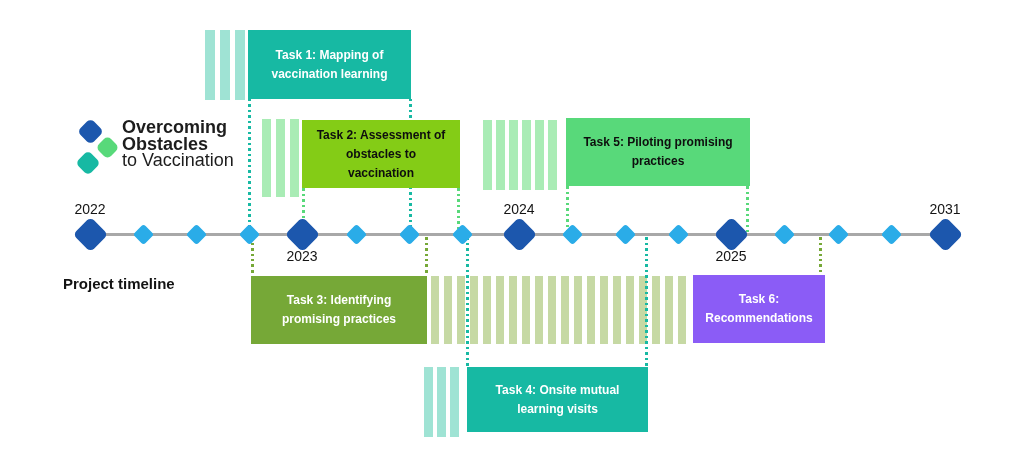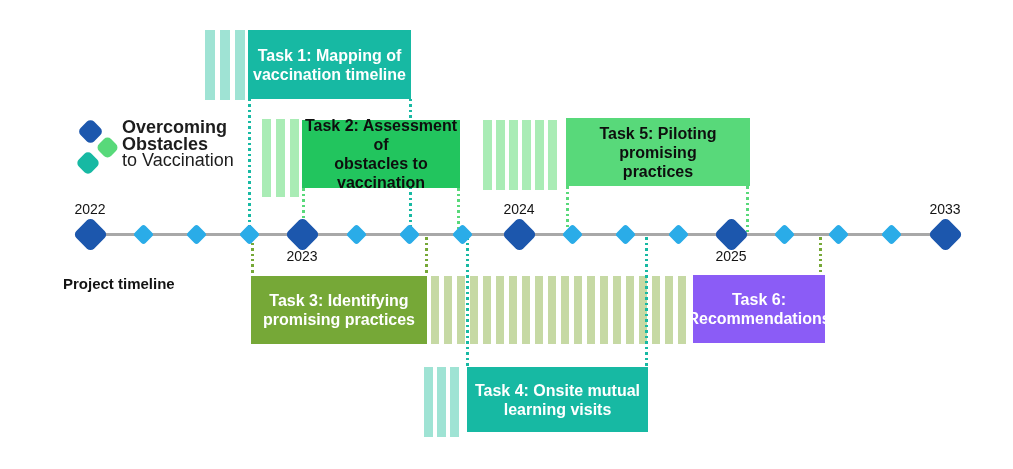--- a/index.html
+++ b/index.html
@@ -12,21 +12,21 @@
   }
   .diamond{position:absolute;transform:rotate(45deg);z-index:5;}
   .tl-line{position:absolute;z-index:4;}
   .year-label{
     position:absolute;transform:translateX(-50%);
     font-size:14px;color:#141414;z-index:6;white-space:nowrap;
   }
   .task-box{
     position:absolute;z-index:3;
     display:flex;flex-direction:column;justify-content:center;align-items:center;
-    text-align:center;font-weight:bold;font-size:16px;line-height:19px;
+    text-align:center;font-weight:bold;font-size:12px;line-height:19px;
   }
   .stripe{position:absolute;z-index:1;}
   .connector{position:absolute;width:3px;z-index:2;}
   .logo-text{
     position:absolute;left:122px;top:119px;
     font-size:18px;line-height:16.5px;color:#1d1d1d;z-index:6;
   }
   .logo-text .bold{font-weight:bold;}
   #section-label{
     position:absolute;left:63px;top:275px;
@@ -64,36 +64,36 @@
     <div class="diamond" style="left: 883.5px; top: 226.5px; width: 15px; height: 15px; background: rgb(42, 172, 232); border-radius: 3px;"></div>
     <div class="diamond" style="left: 77.5px; top: 221.5px; width: 25px; height: 25px; background: rgb(28, 87, 173); border-radius: 5px;"></div>
     <div class="year-label" style="left: 90px; top: 201px;">2022</div>
     <div class="diamond" style="left: 289.5px; top: 221.5px; width: 25px; height: 25px; background: rgb(28, 87, 173); border-radius: 5px;"></div>
     <div class="year-label" style="left: 302px; top: 248px;">2023</div>
     <div class="diamond" style="left: 506.5px; top: 221.5px; width: 25px; height: 25px; background: rgb(28, 87, 173); border-radius: 5px;"></div>
     <div class="year-label" style="left: 519px; top: 201px;">2024</div>
     <div class="diamond" style="left: 718.5px; top: 221.5px; width: 25px; height: 25px; background: rgb(28, 87, 173); border-radius: 5px;"></div>
     <div class="year-label" style="left: 731px; top: 248px; text-align: right;">2025</div>
     <div class="diamond" style="left: 932.5px; top: 221.5px; width: 25px; height: 25px; background: rgb(28, 87, 173); border-radius: 5px;"></div>
-    <div class="year-label" style="left: 945px; top: 201px;">2033</div>
+    <div class="year-label" style="left: 945px; top: 201px;">2031</div>
     <div class="stripe" style="left: 205px; top: 30px; width: 10px; height: 70px; background: rgb(159, 227, 212);"></div>
     <div class="stripe" style="left: 220px; top: 30px; width: 10px; height: 70px; background: rgb(159, 227, 212);"></div>
     <div class="stripe" style="left: 235px; top: 30px; width: 10px; height: 70px; background: rgb(159, 227, 212);"></div>
     <div class="connector" style="left: 247.5px; top: 99px; height: 133px; background-image: repeating-linear-gradient(rgb(23, 185, 163) 0px, rgb(23, 185, 163) 2.5px, transparent 2.5px, transparent 5.5px);"></div>
     <div class="connector" style="left: 408.5px; top: 99px; height: 133px; background-image: repeating-linear-gradient(rgb(23, 185, 163) 0px, rgb(23, 185, 163) 2.5px, transparent 2.5px, transparent 5.5px);"></div>
     <div class="task-box" style="left: 248px; top: 30px; width: 163px; height: 69px; background: rgb(23, 185, 163); color: rgb(255, 255, 255);">
       <div>Task 1: Mapping of</div>
-      <div>vaccination timeline</div>
+      <div>vaccination learning</div>
     </div>
     <div class="stripe" style="left: 262px; top: 119px; width: 9px; height: 78px; background: rgb(169, 236, 181);"></div>
     <div class="stripe" style="left: 276px; top: 119px; width: 9px; height: 78px; background: rgb(169, 236, 181);"></div>
     <div class="stripe" style="left: 290px; top: 119px; width: 9px; height: 78px; background: rgb(169, 236, 181);"></div>
     <div class="connector" style="left: 301.5px; top: 188px; height: 44px; background-image: repeating-linear-gradient(rgb(88, 217, 122) 0px, rgb(88, 217, 122) 2.5px, transparent 2.5px, transparent 5.5px);"></div>
     <div class="connector" style="left: 456.5px; top: 188px; height: 44px; background-image: repeating-linear-gradient(rgb(88, 217, 122) 0px, rgb(88, 217, 122) 2.5px, transparent 2.5px, transparent 5.5px);"></div>
-    <div class="task-box" style="left: 302px; top: 120px; width: 158px; height: 68px; background: #22c55e; color: rgb(14, 14, 14);">
+    <div class="task-box" style="left: 302px; top: 120px; width: 158px; height: 68px; background: #84cc16; color: rgb(14, 14, 14);">
       <div>Task 2: Assessment of</div>
       <div>obstacles to</div>
       <div>vaccination</div>
     </div>
     <div class="stripe" style="left: 483px; top: 120px; width: 9px; height: 70px; background: rgb(169, 236, 181);"></div>
     <div class="stripe" style="left: 496px; top: 120px; width: 9px; height: 70px; background: rgb(169, 236, 181);"></div>
     <div class="stripe" style="left: 509px; top: 120px; width: 9px; height: 70px; background: rgb(169, 236, 181);"></div>
     <div class="stripe" style="left: 522px; top: 120px; width: 9px; height: 70px; background: rgb(169, 236, 181);"></div>
     <div class="stripe" style="left: 535px; top: 120px; width: 9px; height: 70px; background: rgb(169, 236, 181);"></div>
     <div class="stripe" style="left: 548px; top: 120px; width: 9px; height: 70px; background: rgb(169, 236, 181);"></div>

